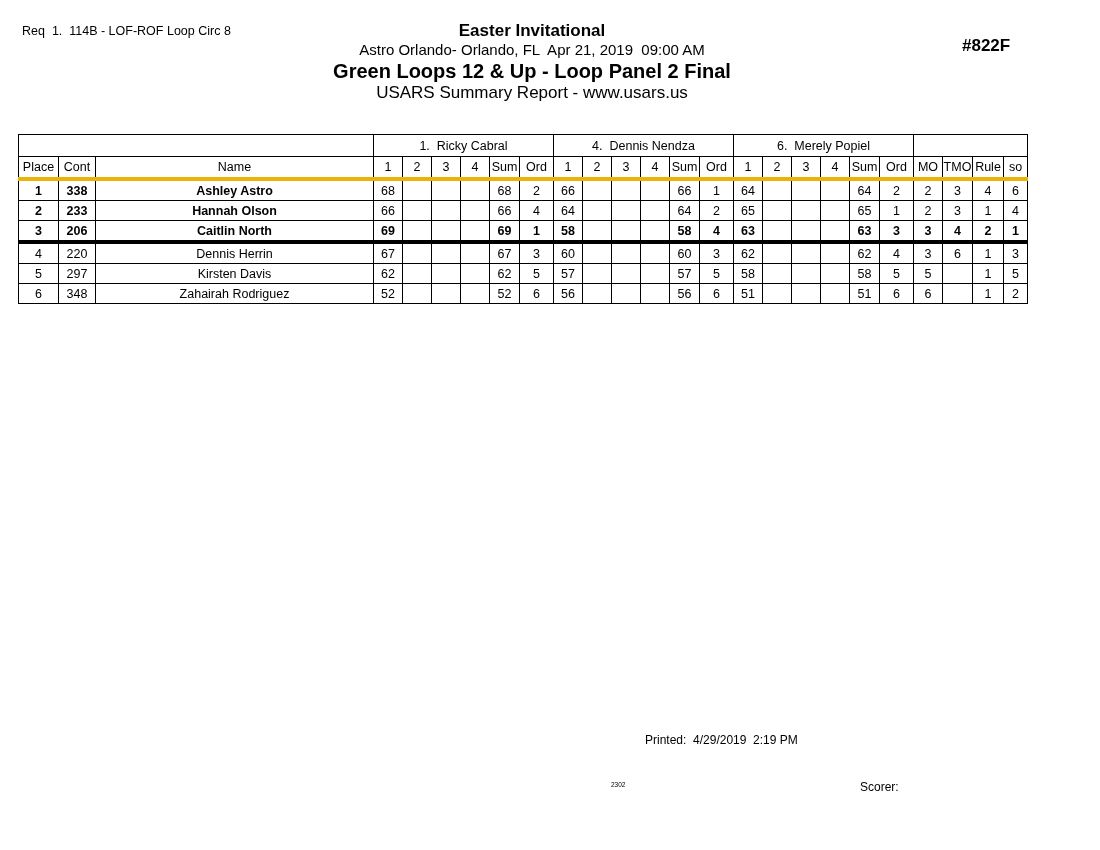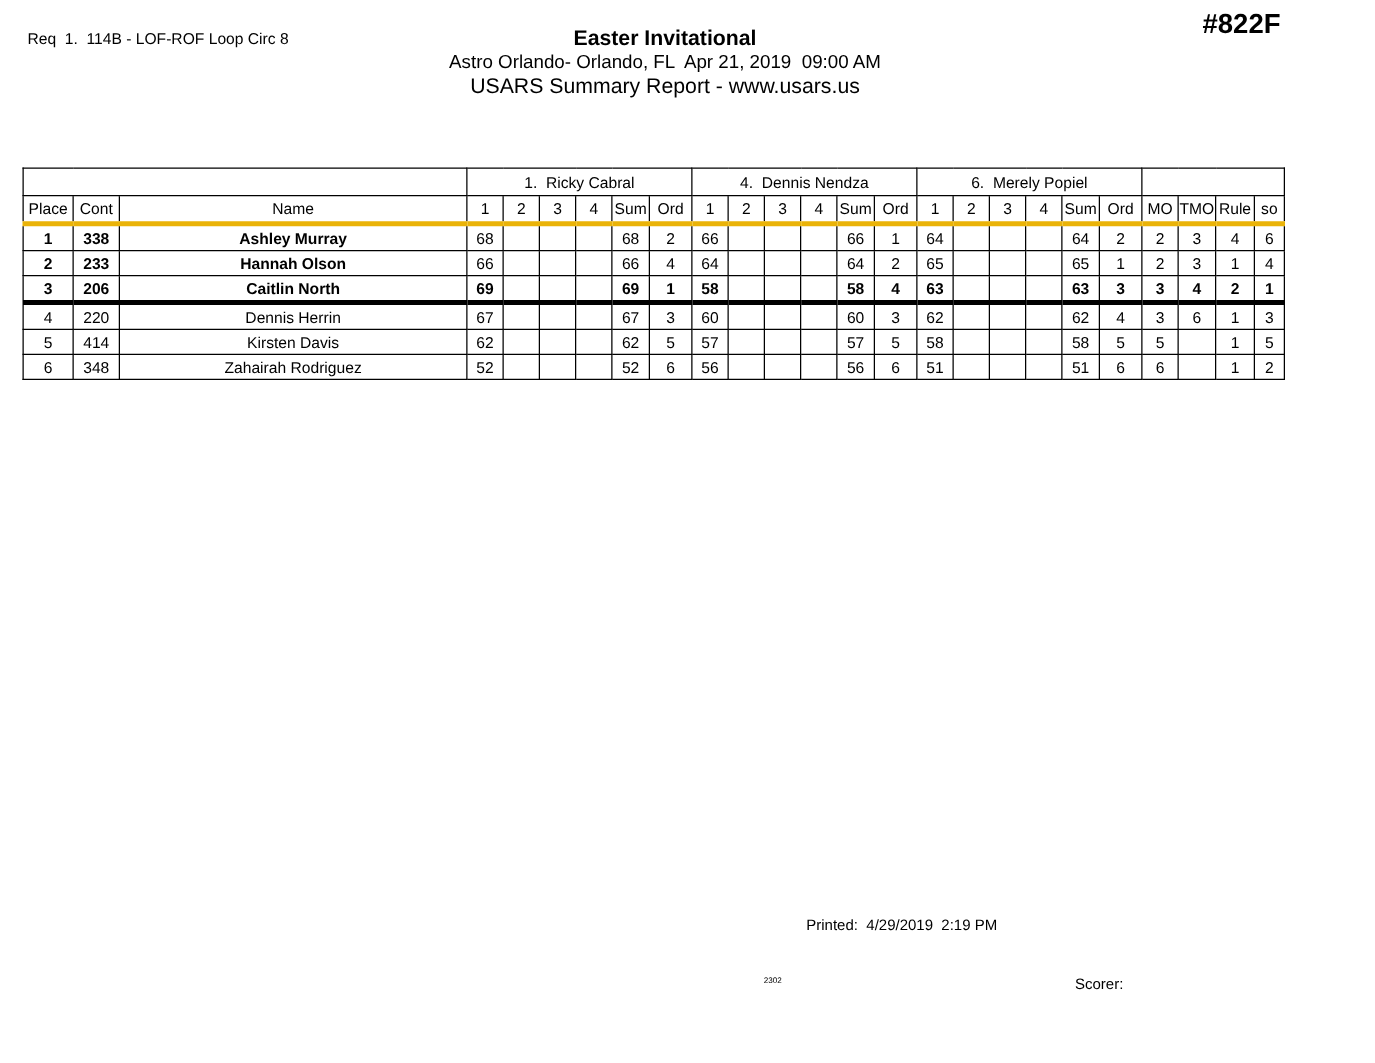--- a/index.html
+++ b/index.html
@@ -5,21 +5,21 @@
   html, body { margin:0; padding:0; }
   body {
     width:1100px; height:850px;
     background:#ffffff; color:#000;
     position:relative;
     font-family:"Liberation Sans", sans-serif;
     overflow:hidden;
   }
   
   .req-line { position:absolute; left:22px; top:24px; font-size:12.5px; white-space:pre; }
-  .event-number { position:absolute; left:962px; top:6px; font-size:22px; font-weight:bold; }
+  .event-number { position:absolute; left:962px; top:36px; font-size:17px; font-weight:bold; }
   .hdr-center { position:absolute; top:21px; left:0; width:1064px; text-align:center; }
   .event-title { font-size:17px; font-weight:bold; line-height:19px; }
   .venue-line { font-size:15px; line-height:19px; white-space:pre; }
   .category-title { font-size:20px; font-weight:bold; line-height:24px; }
   .report-line { font-size:17px; line-height:20px; }
 
   
   table.results {
     position:absolute; left:18px; top:134px;
     border-collapse:collapse; table-layout:fixed;
@@ -52,20 +52,21 @@
 <body>
 
 <div>
 
   <div class="req-line">Req  1.  114B - LOF-ROF Loop Circ 8</div>
   <div class="event-number">#822F</div>
 
   <div class="hdr-center">
     <div class="event-title">Easter Invitational</div>
     <div class="venue-line">Astro Orlando- Orlando, FL  Apr 21, 2019  09:00 AM</div>
+    <div class="category-title">Green Loops 12 &amp; Up - Loop Panel 2 Final</div>
     <div class="report-line">USARS Summary Report - www.usars.us</div>
   </div>
 
   <table class="results">
     <colgroup>
       <col style="width:40px">
         <col style="width:37px">
         <col style="width:278px">
       <col style="width:29px">
         <col style="width:29px">
@@ -127,21 +128,21 @@
         <td>MO</td>
         <td>TMO</td>
         <td>Rule</td>
         <td>so</td>
       </tr>
     </tbody>
     <tbody id="results-body">
         <tr class="top3">
           <td class="place">1</td>
           <td class="cont">338</td>
-          <td class="name">Ashley Murray</td>
+          <td class="name">Ashley Astro</td>
           <td class="score">68</td>
           <td class="score"></td>
           <td class="score"></td>
           <td class="score"></td>
           <td class="score">68</td>
           <td class="ord">2</td>
           <td class="score">66</td>
           <td class="score"></td>
           <td class="score"></td>
           <td class="score"></td>
@@ -234,21 +235,21 @@
           <td class="score"></td>
           <td class="score">62</td>
           <td class="ord">4</td>
           <td class="stat">3</td>
           <td class="stat">6</td>
           <td class="stat">1</td>
           <td class="stat">3</td>
         </tr>
         <tr class="">
           <td class="place">5</td>
-          <td class="cont">414</td>
+          <td class="cont">297</td>
           <td class="name">Kirsten Davis</td>
           <td class="score">62</td>
           <td class="score"></td>
           <td class="score"></td>
           <td class="score"></td>
           <td class="score">62</td>
           <td class="ord">5</td>
           <td class="score">57</td>
           <td class="score"></td>
           <td class="score"></td>

